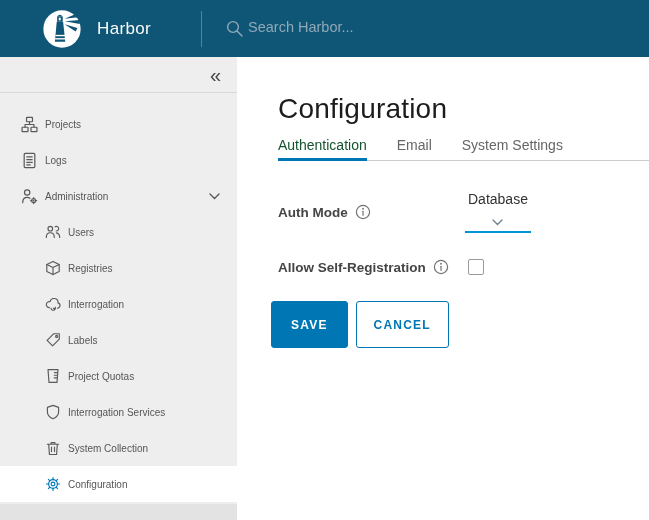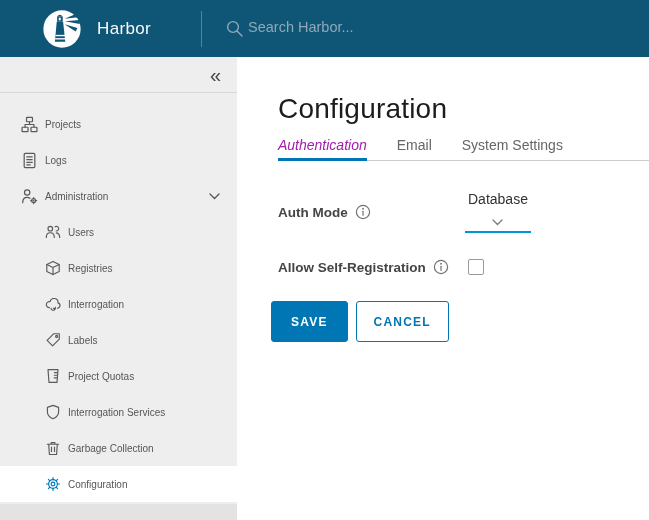--- a/index.html
+++ b/index.html
@@ -36,40 +36,40 @@
   .nicon .fl { fill:currentColor; stroke:none; }
   .nav-caret { margin-left:auto; margin-right:17px; width:11px; height:7px; }
   .nav-caret path { fill:none; stroke:#565656; stroke-width:1.3; stroke-linecap:round; }
   .sidebar-bottom-strip { position:absolute; left:0; bottom:0; width:100%; height:16px; background:#e3e3e3; }
 
   
   .main { flex:1; background:#fff; padding:36px 0 0 41px; min-width:0; }
   .page-title { font-size:28px; font-weight:200; color:#1c1c1c; letter-spacing:.2px; line-height:1.15; }
   .tabs { display:flex; gap:30px; margin-top:12px; border-bottom:1px solid #ccc; }
   .tab { font-size:14px; color:#666; padding-bottom:7px; position:relative; cursor:pointer; }
-  .tab.active { color:#a21caf;font-style:italic; }
+  .tab.active { color:#14532d; }
   .tab.active::after { content:""; position:absolute; left:0; right:0; bottom:-1px; height:3px; background:var(--primary,#0077b4); }
 
   .form { margin-top:30px; }
   .frow { display:flex; align-items:center; margin-bottom:26px; }
   .flabel-wrap { width:187px; display:flex; align-items:center; gap:7px; flex:none; }
   .flabel { font-size:13.5px; font-weight:600; color:#454545; white-space:nowrap; }
   .info-icon { width:16px; height:16px; flex:none; cursor:pointer; }
   .info-icon circle, .info-icon path { fill:none; stroke:#737373; stroke-width:1.2; stroke-linecap:round; }
   .info-icon .dot { fill:#737373; stroke:none; }
 
   .select { display:inline-flex; align-items:center; gap:12px; padding:0 3px 5px 3px; border-bottom:2px solid var(--underline,#0095d3); cursor:pointer;flex-direction:column; }
   .select .sel-val { font-size:14px; color:#313131; }
   .select svg { width:11px; height:7px; }
   .select svg path { fill:none; stroke:#6d7f8b; stroke-width:1.3; stroke-linecap:round; }
 
   .checkbox { appearance:none; -webkit-appearance:none; width:16px; height:16px; border:1px solid #9a9a9a; border-radius:2px; background:#fff; margin-left:3px; cursor:pointer; }
 
   .btn-row { display:flex; gap:8px; margin-left:-7px; margin-top:16px; }
-  .btn { height:41px; border-radius:3px; font-family:inherit; font-size:12px; font-weight:600; letter-spacing:1.2px; cursor:pointer; }
+  .btn { height:47px; border-radius:3px; font-family:inherit; font-size:12px; font-weight:600; letter-spacing:1.2px; cursor:pointer; }
   .btn-primary { background:var(--primary,#0077b4); color:#fff; border:1px solid var(--primary,#0077b4); padding:0 19px; }
   .btn-outline { background:#fff; color:var(--primary,#0077b4); border:1px solid var(--primary,#0077b4); padding:8px 17px; }
 </style>
 </head>
 <body>
 
 <div class="app">
 
   <div class="header">
     <div class="brand">
@@ -190,21 +190,21 @@
             <path d="M8 1.4 L13.6 3.4 v4.4 c0 3.6-2.5 5.8-5.6 6.9 C4.9 13.6 2.4 11.4 2.4 7.8 V3.4 Z"></path>
           </svg>
           <span>Interrogation Services</span>
         </div>
 
         <div class="nav-item sub">
           <svg class="nicon" viewBox="0 0 16 16">
             <path d="M2.3 4.2 h11.4 M6.1 4.2 V2.6 h3.8 v1.6 M3.7 4.2 l.7 10.3 h7.2 l.7-10.3"></path>
             <path d="M6.5 7 v4.6 M9.5 7 v4.6"></path>
           </svg>
-          <span>Garbage Collection</span>
+          <span>System Collection</span>
         </div>
 
         <div class="nav-item sub selected">
           <svg class="nicon" viewBox="0 0 16 16">
             <circle cx="8" cy="8" r="4.4"></circle>
             <circle cx="8" cy="8" r="1.9"></circle>
             <path d="M8 1.5 v2.1 M8 12.4 v2.1 M1.5 8 h2.1 M12.4 8 h2.1 M3.4 3.4 l1.5 1.5 M11.1 11.1 l1.5 1.5 M12.6 3.4 l-1.5 1.5 M4.9 11.1 l-1.5 1.5"></path>
           </svg>
           <span>Configuration</span>
         </div>

